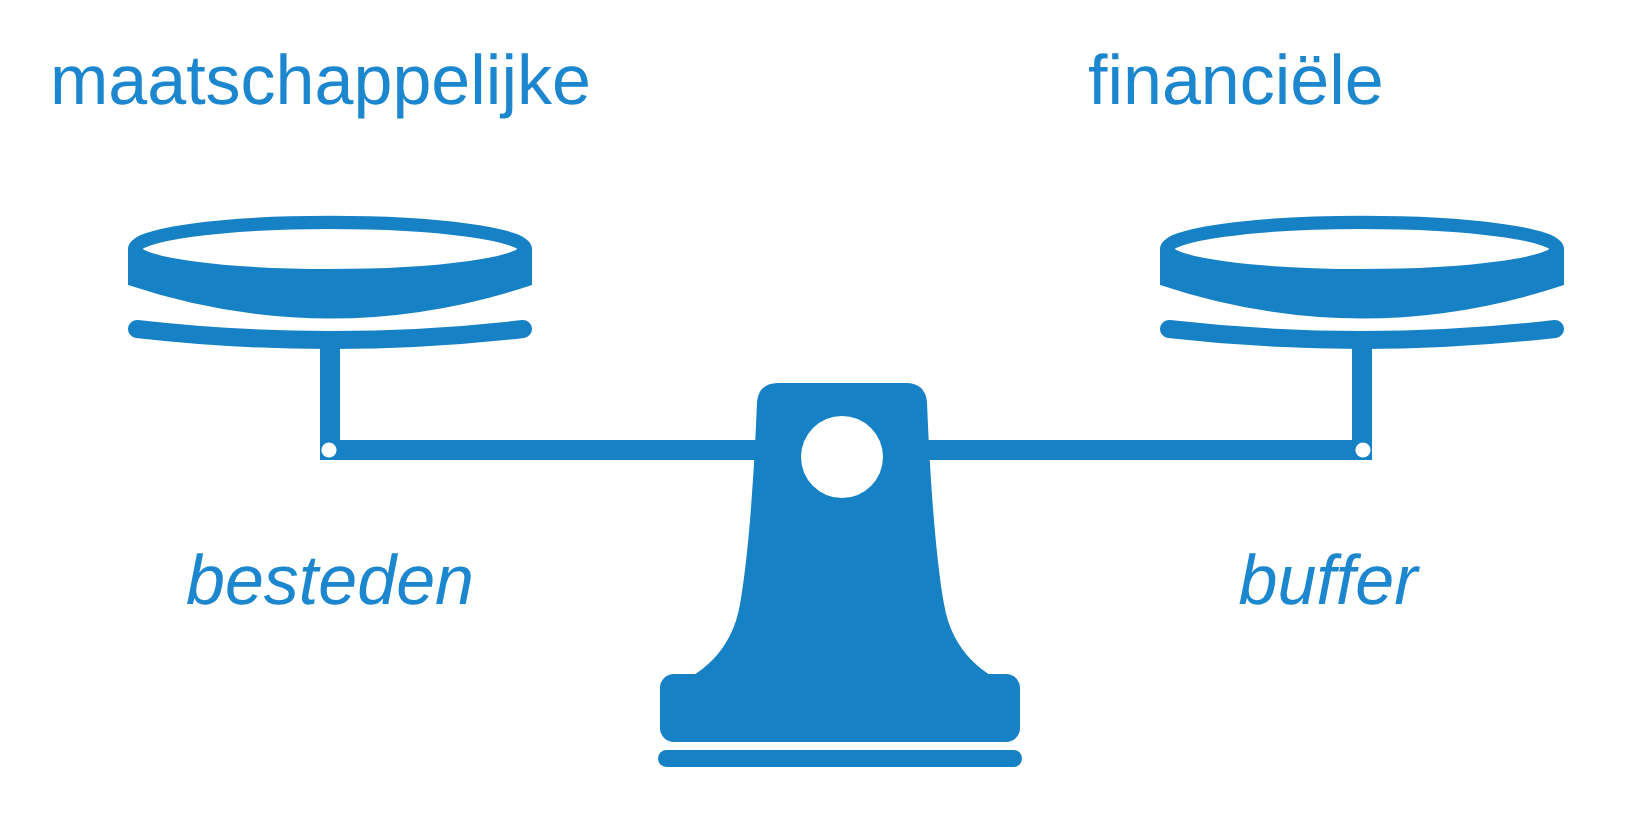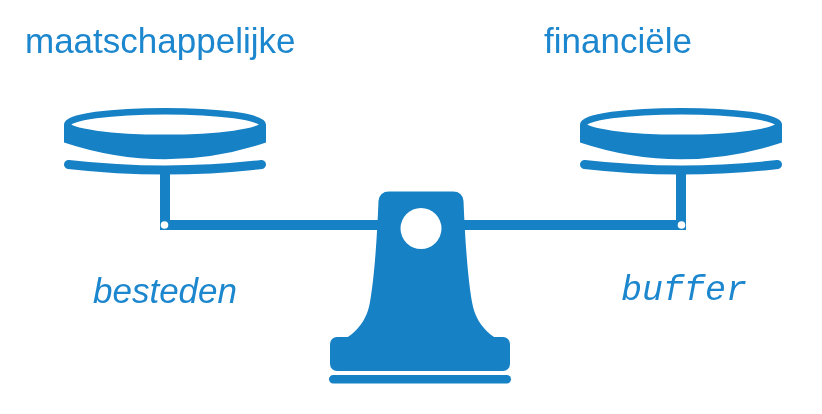--- a/index.html
+++ b/index.html
@@ -19,21 +19,21 @@
   .title .line { height:34px; }
   .title.left  { left:25px;  width:288px; }
   .title.right { left:544px; width:288px; }
   .caption {
     position:absolute; top:246px;
     font-size:35px; line-height:34px; font-style:italic; text-align:center;
     white-space:nowrap;
     margin-top:28px;
   }
   .caption.left  { left:65px;  width:200px; }
-  .caption.right { left:584px; width:200px;font-family:Liberation Mono, monospace; }
+  .caption.right { left:564px; width:200px; }
 </style>
 </head>
 <body style="--ink: #1C87CE; --bg: #FFFFFF;">
 
 <div class="stage">
 
   <div class="title left">
     <div class="line">maatschappelijke</div>
   </div>
 

